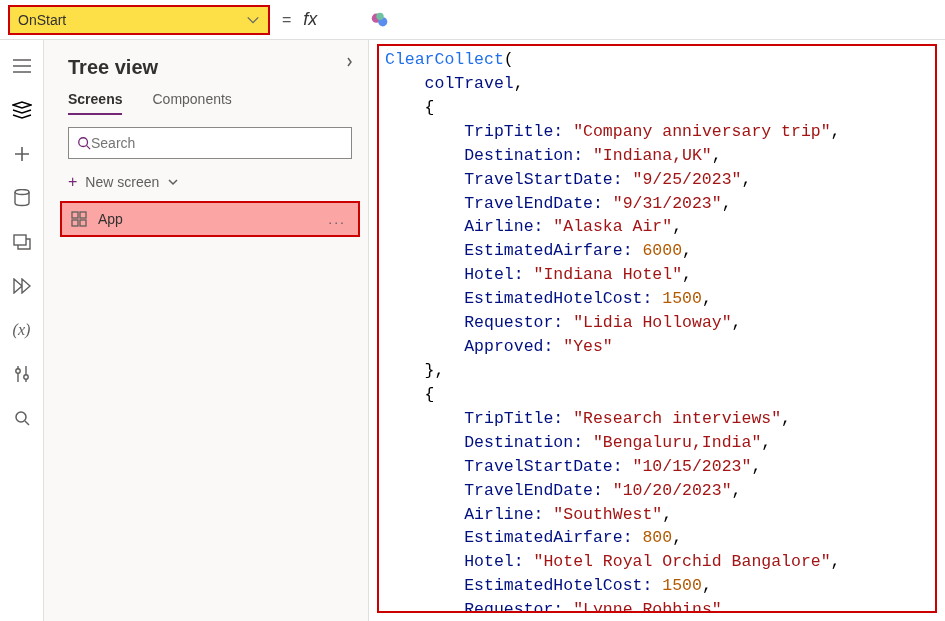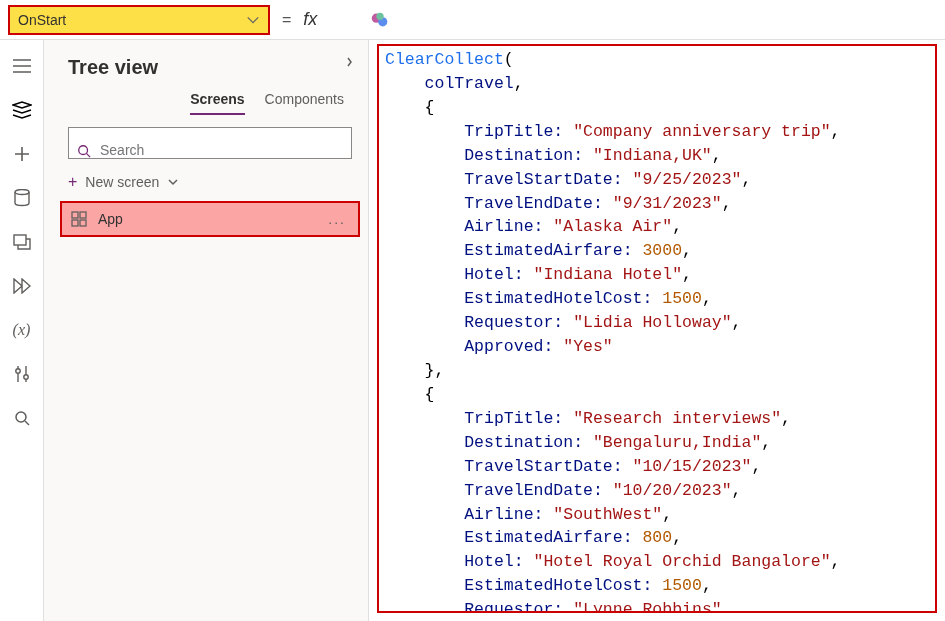--- a/index.html
+++ b/index.html
@@ -15,26 +15,26 @@
     .main { display: flex; height: calc(621px - 40px); }
 
     .left-rail { width: 44px; border-right: 1px solid #e1dfdd; display: flex; flex-direction: column; align-items: center; padding-top: 16px; gap: 24px; color: #605e5c; }
     .left-rail .rail-item { width: 20px; height: 20px; display: flex; align-items: center; justify-content: center; cursor: pointer; }
     .left-rail .rail-item.active { color: #000; }
 
     .tree-panel { width: 325px; border-right: 1px solid #e1dfdd; background: #faf9f8; padding: 16px 0 0 0; position: relative; }
     .tree-header { display: flex; align-items: flex-start; padding: 0 16px 12px 24px; font-size: 20px; font-weight: 600; color: #323130; }
     .tree-header .expand { margin-left: auto; color: #605e5c; font-size: 14px; }
 
-    .tabs { display: flex; gap: 20px; padding: 0 24px; font-size: 14px; color: #605e5c; justify-content: flex-end; }
+    .tabs { display: flex; gap: 30px; padding: 0 24px; font-size: 14px; color: #605e5c; }
     .tab { padding-bottom: 6px; cursor: pointer; }
     .tab.active { color: #323130; font-weight: 600; border-bottom: 2px solid #742774; }
 
     .search-wrap { padding: 12px 16px 10px 24px; }
-    .search-box { display: flex; align-items: flex-end; height: 32px; border: 1px solid #8a8886; background: #fff; padding: 0 8px; gap: 9px; }
+    .search-box { display: flex; align-items: center; height: 32px; border: 1px solid #8a8886; background: #fff; padding: 0 8px; gap: 0; }
     .search-box input { border: none; outline: none; flex: 1; font-size: 14px; background: transparent; }
     .search-ico { color: #742774; }
 
     .newscreen { display: flex; align-items: center; gap: 8px; padding: 4px 24px 10px 24px; color: #605e5c; cursor: pointer; }
     .plus-ico { color: #742774; font-size: 16px; }
 
     .tree-items { }
     .tree-row { display: flex; align-items: center; height: 36px; padding: 0 12px 0 24px; gap: 10px; cursor: pointer; position: relative; }
     .tree-row.app-row { background: #fca5a5; border: 2px solid #c00; margin: 0 8px 4px 16px; padding-left: 8px; }
     .tree-row .row-ico { width: 18px; height: 18px; display: flex; align-items: center; justify-content: center; color: #605e5c; }
@@ -181,21 +181,21 @@
   <div class="code-panel">
     <div class="code-border">
 <div class="code"><span class="tok-func">ClearCollect</span><span class="tok-punc">(</span>
     <span class="tok-var">colTravel</span><span class="tok-punc">,</span>
     <span class="tok-brace">{</span>
         <span class="tok-key">TripTitle:</span> <span class="tok-str">"Company anniversary trip"</span><span class="tok-punc">,</span>
         <span class="tok-key">Destination:</span> <span class="tok-str">"Indiana,UK"</span><span class="tok-punc">,</span>
         <span class="tok-key">TravelStartDate:</span> <span class="tok-str">"9/25/2023"</span><span class="tok-punc">,</span>
         <span class="tok-key">TravelEndDate:</span> <span class="tok-str">"9/31/2023"</span><span class="tok-punc">,</span>
         <span class="tok-key">Airline:</span> <span class="tok-str">"Alaska Air"</span><span class="tok-punc">,</span>
-        <span class="tok-key">EstimatedAirfare:</span> <span class="tok-num">3000</span><span class="tok-punc">,</span>
+        <span class="tok-key">EstimatedAirfare:</span> <span class="tok-num">6000</span><span class="tok-punc">,</span>
         <span class="tok-key">Hotel:</span> <span class="tok-str">"Indiana Hotel"</span><span class="tok-punc">,</span>
         <span class="tok-key">EstimatedHotelCost:</span> <span class="tok-num">1500</span><span class="tok-punc">,</span>
         <span class="tok-key">Requestor:</span> <span class="tok-str">"Lidia Holloway"</span><span class="tok-punc">,</span>
         <span class="tok-key">Approved:</span> <span class="tok-str">"Yes"</span>
     <span class="tok-brace">}</span><span class="tok-punc">,</span>
     <span class="tok-brace">{</span>
         <span class="tok-key">TripTitle:</span> <span class="tok-str">"Research interviews"</span><span class="tok-punc">,</span>
         <span class="tok-key">Destination:</span> <span class="tok-str">"Bengaluru,India"</span><span class="tok-punc">,</span>
         <span class="tok-key">TravelStartDate:</span> <span class="tok-str">"10/15/2023"</span><span class="tok-punc">,</span>
         <span class="tok-key">TravelEndDate:</span> <span class="tok-str">"10/20/2023"</span><span class="tok-punc">,</span>

